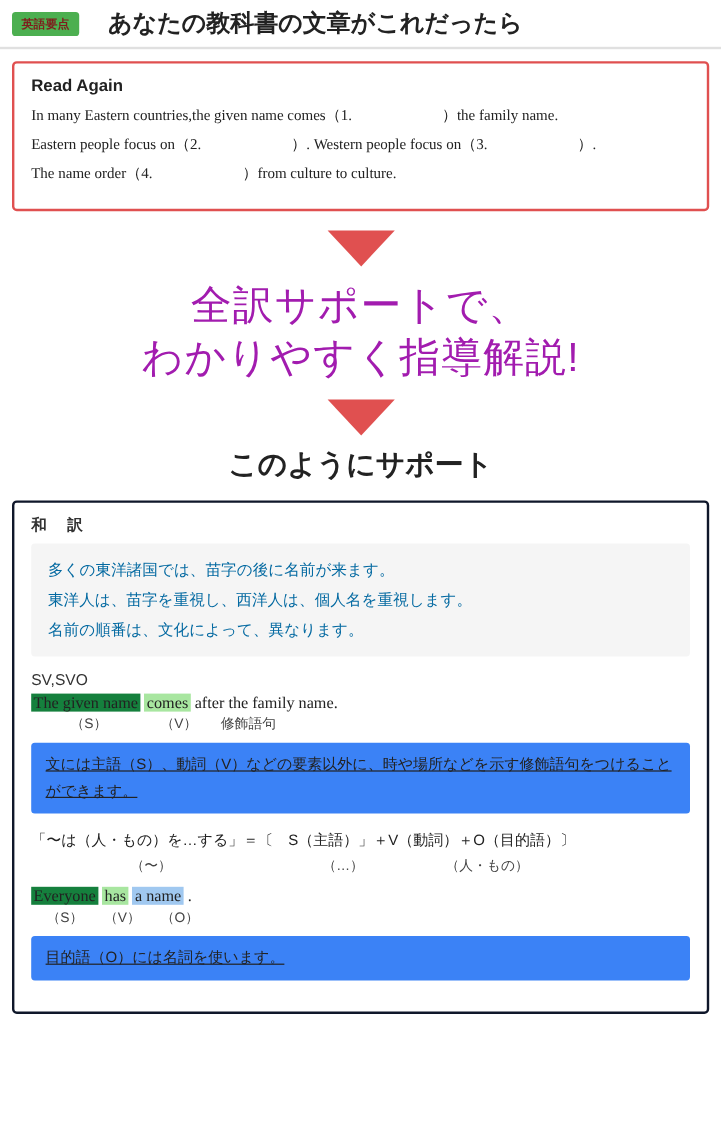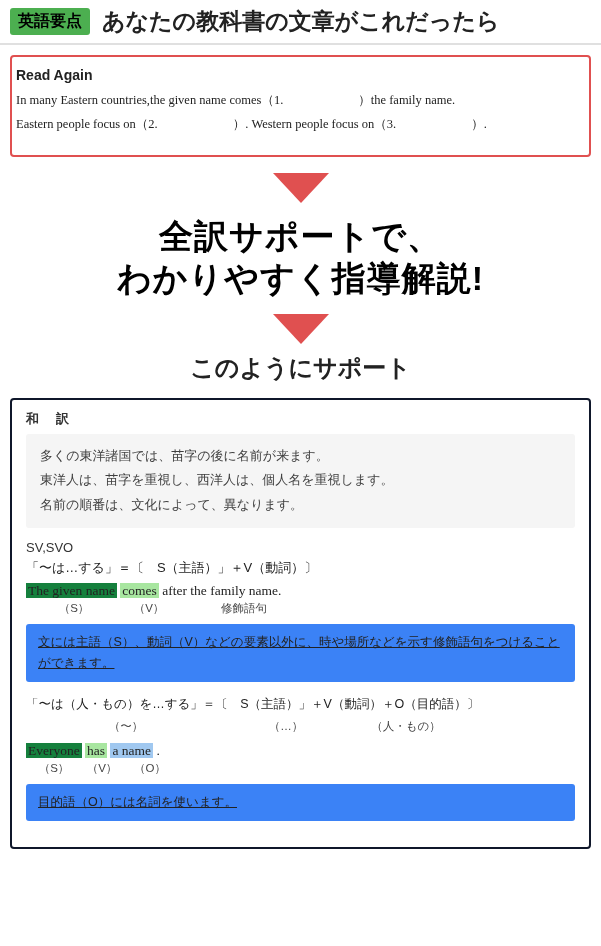--- a/index.html
+++ b/index.html
@@ -14,42 +14,42 @@
     
     .header {
       display: flex;
       align-items: center;
       background: #fff;
       padding: 6px 10px;
       border-bottom: 2px solid #e0e0e0;
     }
     .header-badge {
       background: #4caf50;
-      color: #000000;
-      font-size: 16px;
+      color: #7f1d1d;
+      font-size: 10px;
       font-weight: bold;
       padding: 3px 8px;
       border-radius: 3px;
-      margin-right: 12px;
+      margin-right: 24px;
       white-space: nowrap;
     }
     .header-title {
-      font-size: 23px;
+      font-size: 20px;
       font-weight: bold;
       color: #222;
     }
 
     
     .read-again-section {
       padding: 10px 10px 6px 10px;
     }
     .read-again-box {
       border: 2px solid #e05050;
       border-radius: 4px;
-      padding: 10px 14px 12px 4px;
+      padding: 10px 14px 12px 14px;
       background: #fff;
     }
     .read-again-title {
       font-size: 14px;
       font-weight: bold;
       color: #222;
       margin-bottom: 6px;
     }
     .read-again-instruction {
       font-size: 12px;
@@ -85,22 +85,22 @@
       border-right: 28px solid transparent;
       border-top: 30px solid #e05050;
     }
 
     .promo-section {
       text-align: center;
       padding: 8px 10px 4px 10px;
     }
     .promo-text {
       font-size: 34px;
-      font-weight: 700;
-      color: #000000;
+      font-weight: 400;
+      color: #a21caf;
       line-height: 1.25;
       letter-spacing: 1px;
     }
 
     .arrow-section2 {
       display: flex;
       justify-content: center;
       padding: 10px 0 4px 0;
     }
 
@@ -133,21 +133,21 @@
       letter-spacing: 2px;
     }
 
     .translation-inner-box {
       background: #f5f5f5;
       border-radius: 3px;
       padding: 10px 14px;
       margin-bottom: 12px;
       font-size: 13px;
       line-height: 1.9;
-      color: #404040;
+      color: #0369a1;
     }
 
     .grammar-label {
       font-size: 13px;
       font-weight: normal;
       color: #333;
       margin-bottom: 4px;
     }
     .grammar-formula {
       font-size: 13px;
@@ -173,21 +173,21 @@
 
     .label-row {
       display: flex;
       font-size: 11.5px;
       color: #444;
       margin-bottom: 8px;
       gap: 0;
     }
     .label-s { margin-left: 8px; width: 80px; text-align: center; }
     .label-v { width: 70px; text-align: center; }
-    .label-mod { width: 120px; text-align: center; }
+    .label-mod { width: 120px; text-align: left; }
 
     .note-box {
       background: #3b82f6;
       border-radius: 3px;
       padding: 8px 12px;
       margin-bottom: 12px;
       font-size: 12.5px;
       line-height: 1.7;
       color: #222;
       text-decoration: underline;
@@ -222,20 +222,21 @@
   <span class="header-badge">英語要点</span>
   <span class="header-title">あなたの教科書の文章がこれだったら</span>
 </div>
 
 <div class="read-again-section">
   <div class="read-again-box">
     <div class="read-again-title">Read Again</div>
     <div class="read-again-text">
       <span>In many Eastern countries,the given name comes（1.　　　　　　）the family name.</span><br>
       <span>Eastern people focus on（2.　　　　　　）. Western people focus on（3.　　　　　　）.</span><br>
+      <span>The name order（4.　　　　　　）from culture to culture.</span>
     </div>
   </div>
 </div>
 
 <div class="arrow-section">
   <div class="arrow-down"></div>
 </div>
 
 <div class="promo-section">
   <div class="promo-text">
@@ -256,21 +257,20 @@
   <div class="translation-box">
 
     <div class="section-label">和　訳</div>
     <div class="translation-inner-box">
       <div>多くの東洋諸国では、苗字の後に名前が来ます。</div>
       <div>東洋人は、苗字を重視し、西洋人は、個人名を重視します。</div>
       <div>名前の順番は、文化によって、異なります。</div>
     </div>
 
     <div class="grammar-label">SV,SVO</div>
-    <div class="grammar-formula">「〜は…する」＝〔　S（主語）」＋V（動詞）〕</div>
 
     <div class="sentence-row sentence-english">
       <span class="highlight-yellow">The given name</span>
       <span> </span>
       <span class="highlight-green">comes</span>
       <span> after the family name.</span>
     </div>
 
     <div class="label-row">
       <span class="label-s">（S）</span>

